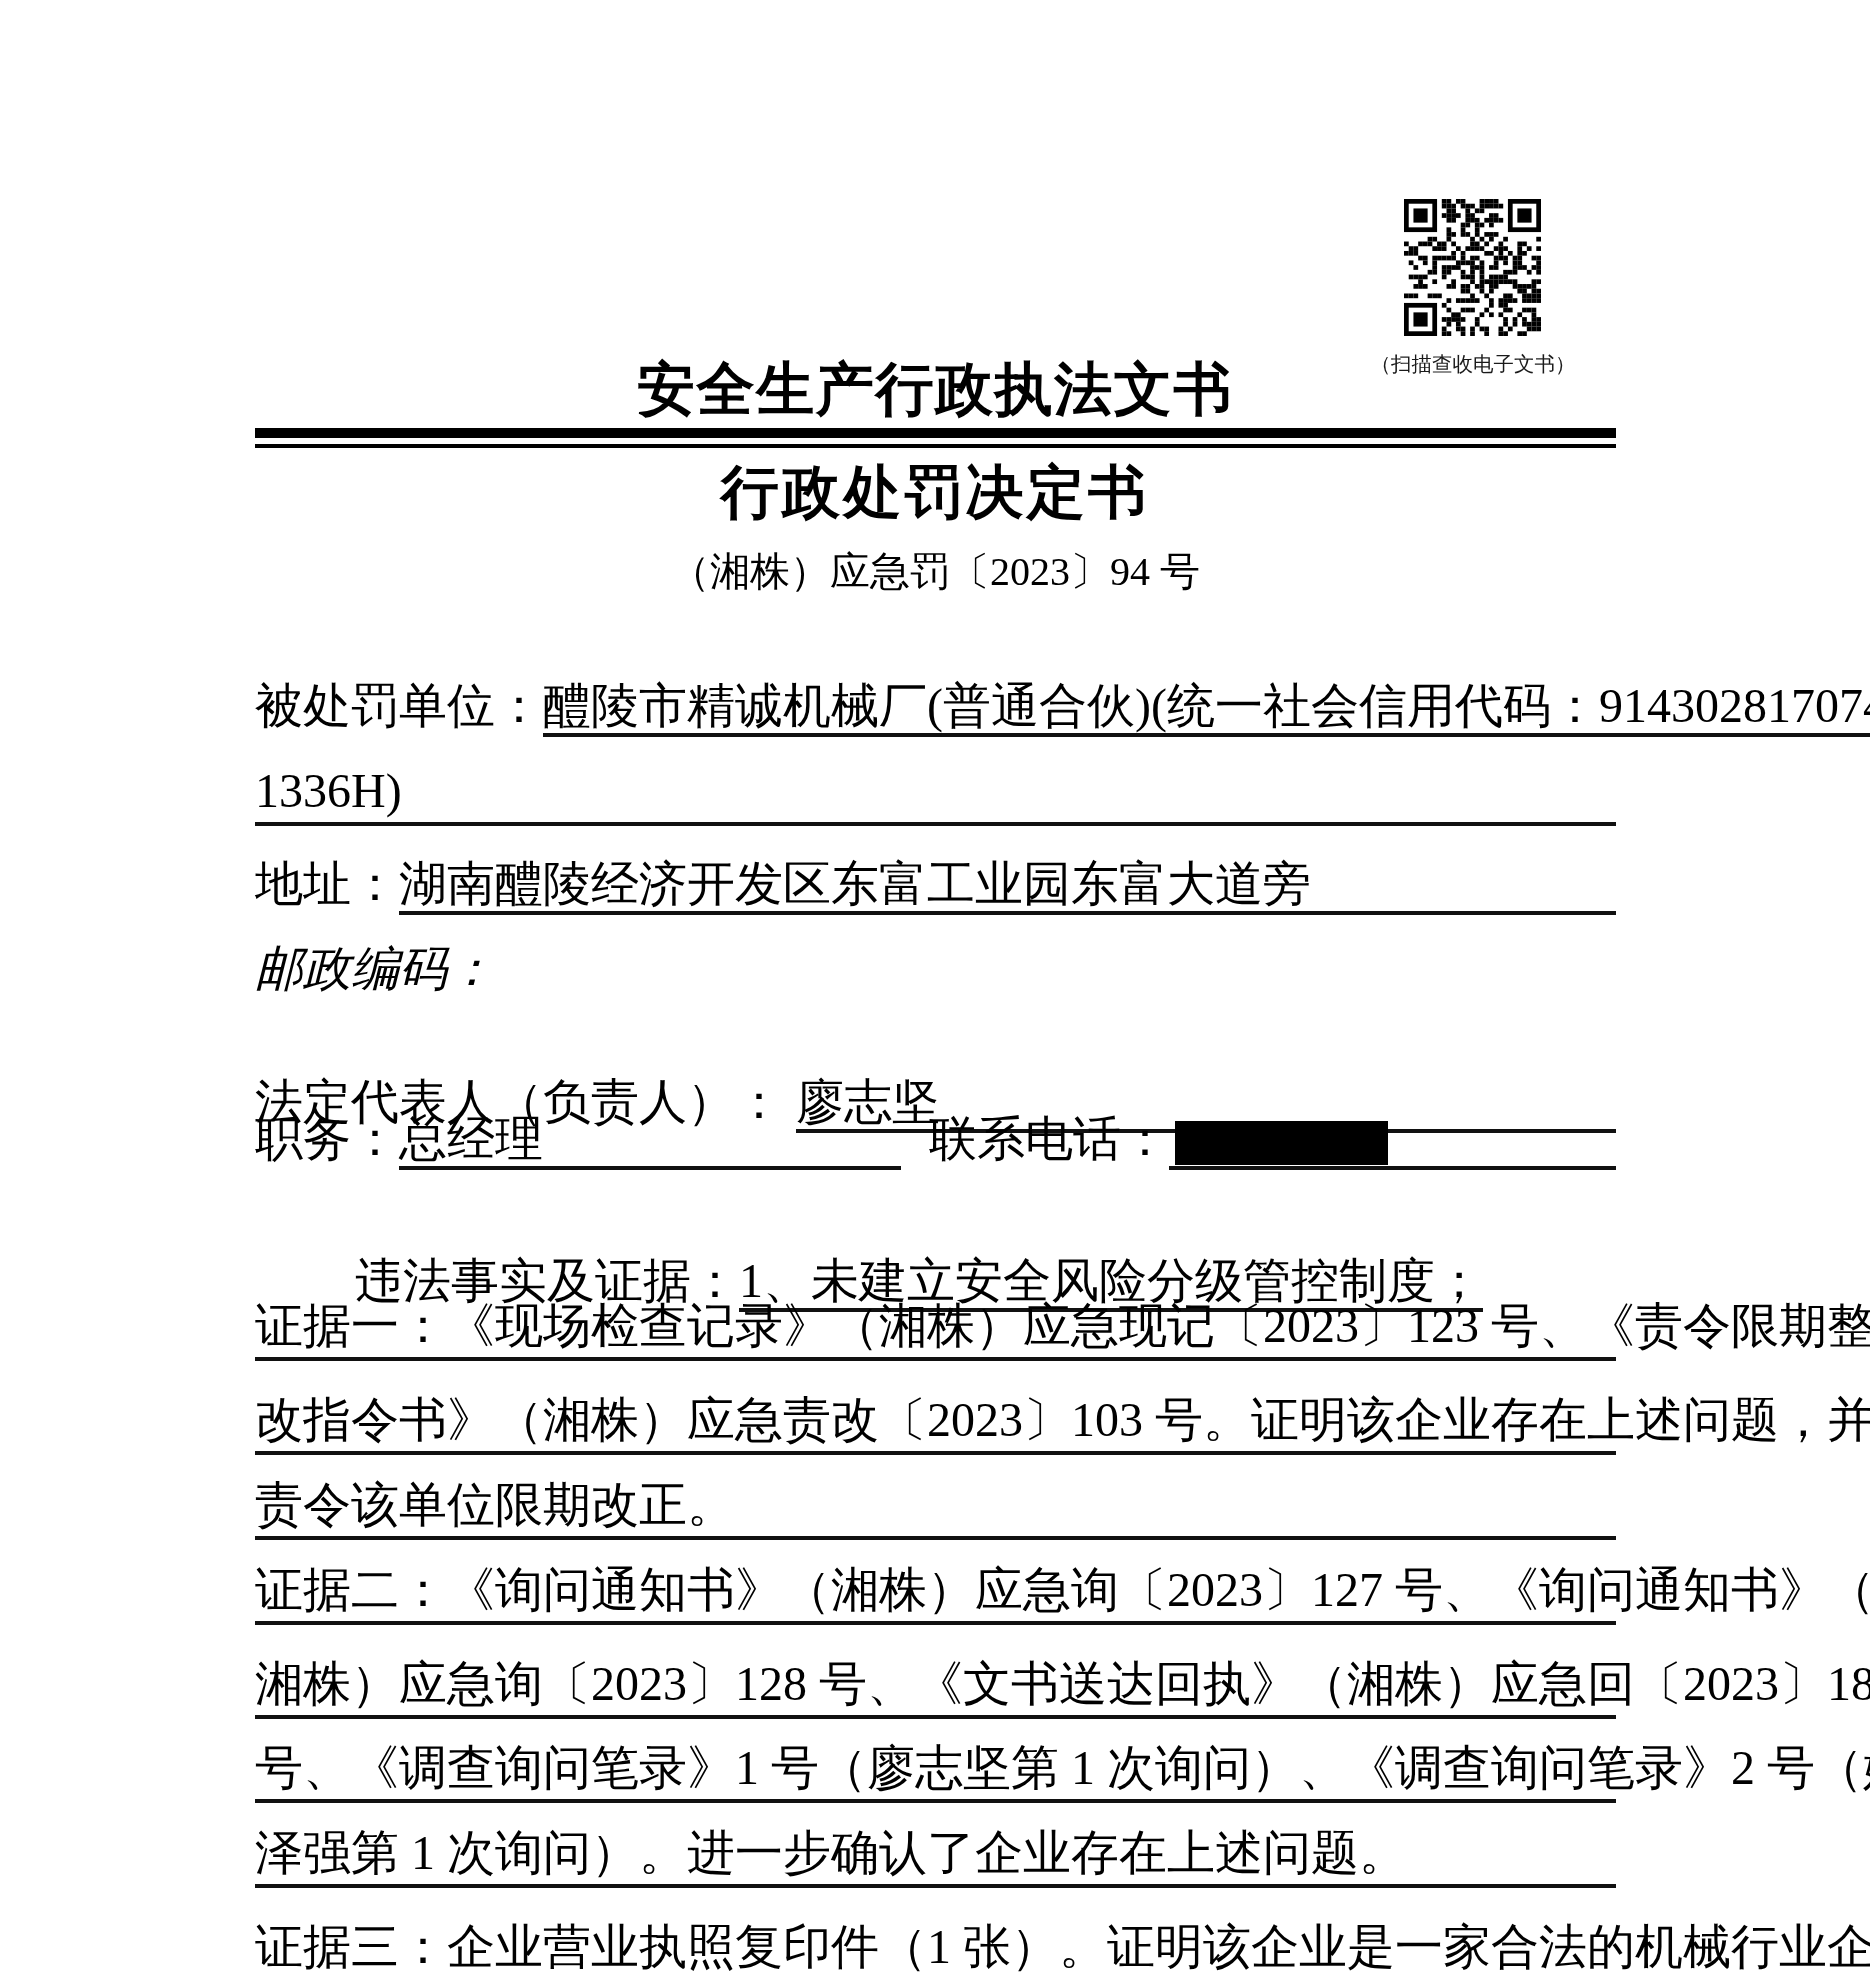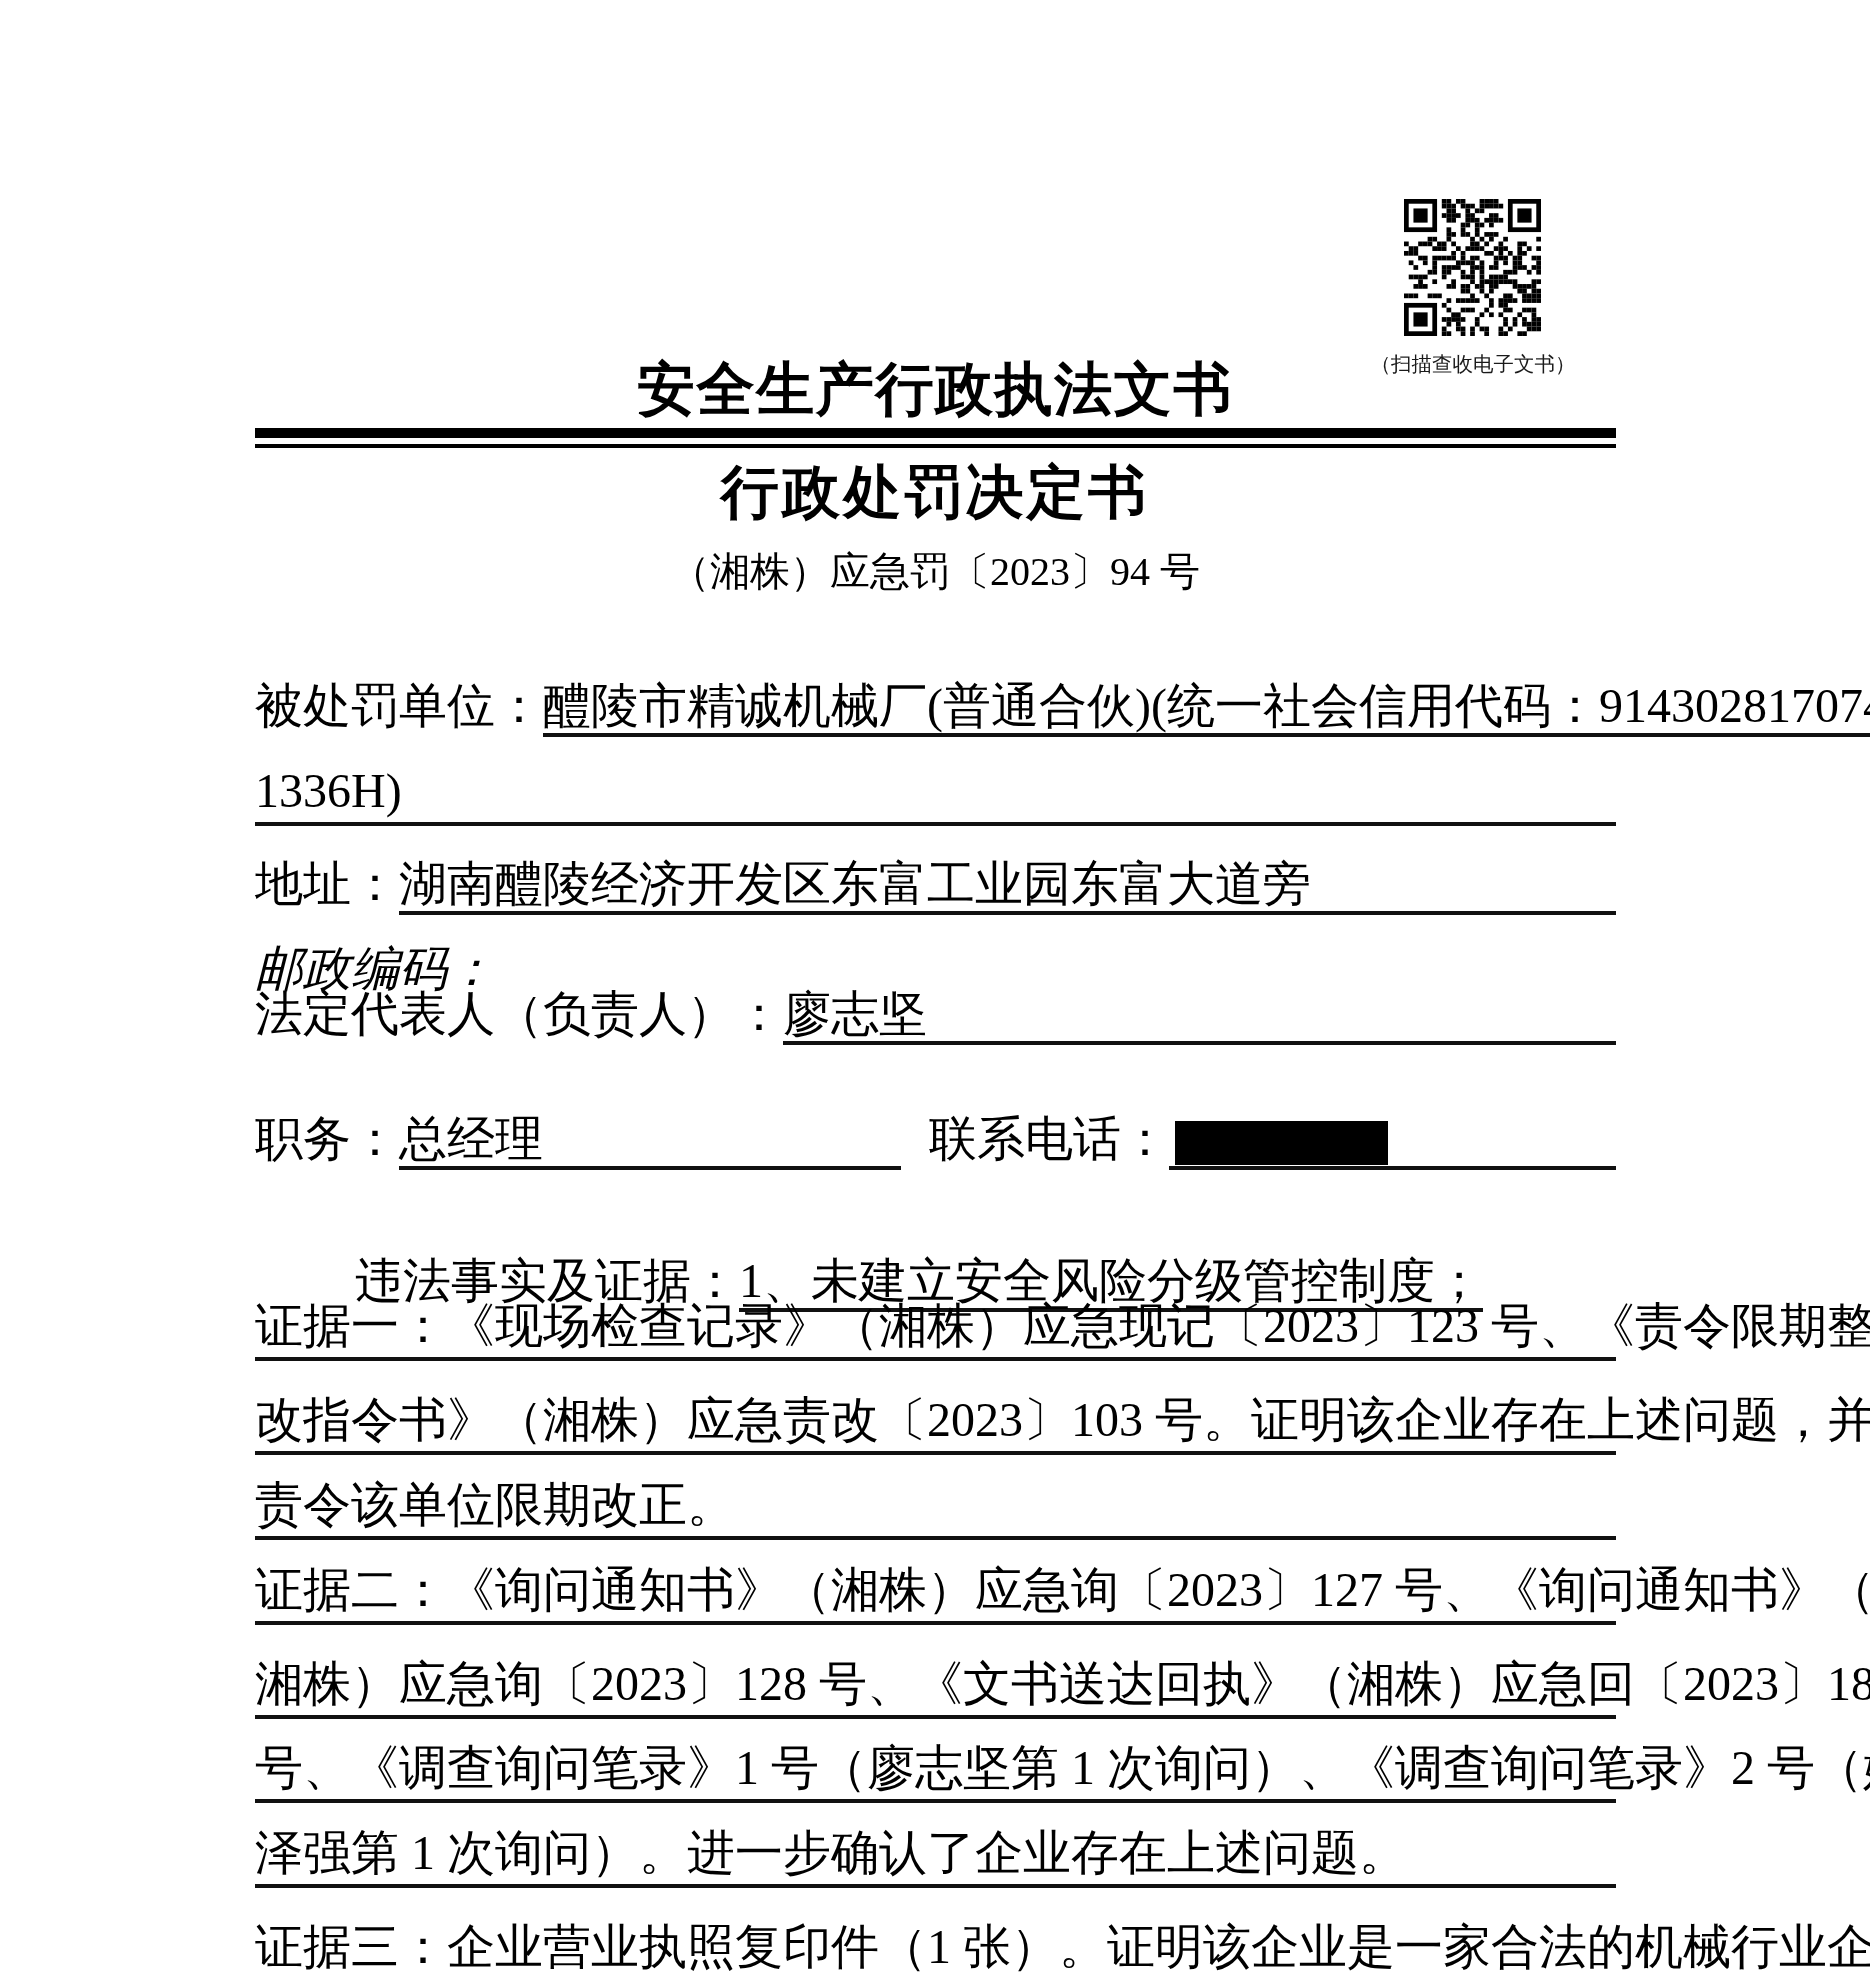--- a/index.html
+++ b/index.html
@@ -47,21 +47,21 @@
   .uline{border-bottom:4.7px solid #111;}
   .fill{text-align:justify;text-align-last:justify;}
   .indent{padding-left:100px;}
   .gap{flex:0 0 28px;}
   .redact-wrap{position:relative;}
   .redact{
     position:absolute;left:6px;bottom:1.2px;width:213px;height:44px;background:#000;
   }
   
   .l1{top:674px;} .l2{top:759px;} .l3{top:852px;} .l4{top:937px;font-style:italic;}
-  .l5{top:982px;} .l6{top:1107px;} .l7{top:1249px;} .l8{top:1294px;}
+  .l5{top:1070px;gap:13px;} .l6{top:1107px;} .l7{top:1249px;} .l8{top:1294px;}
   .l9{top:1388px;} .l10{top:1473px;} .l11{top:1558px;} .l12{top:1652px;}
   .l13{top:1736px;} .l14{top:1821px;} .l15{top:1915px;}
 </style>
 </head>
 <body>
 
 <div class="page">
 
   <svg class="qr" width="137" height="137" viewBox="0 0 348 348" xmlns="http://www.w3.org/2000/svg">
       <rect x="96" y="0" width="12" height="12" fill="#000"></rect>

